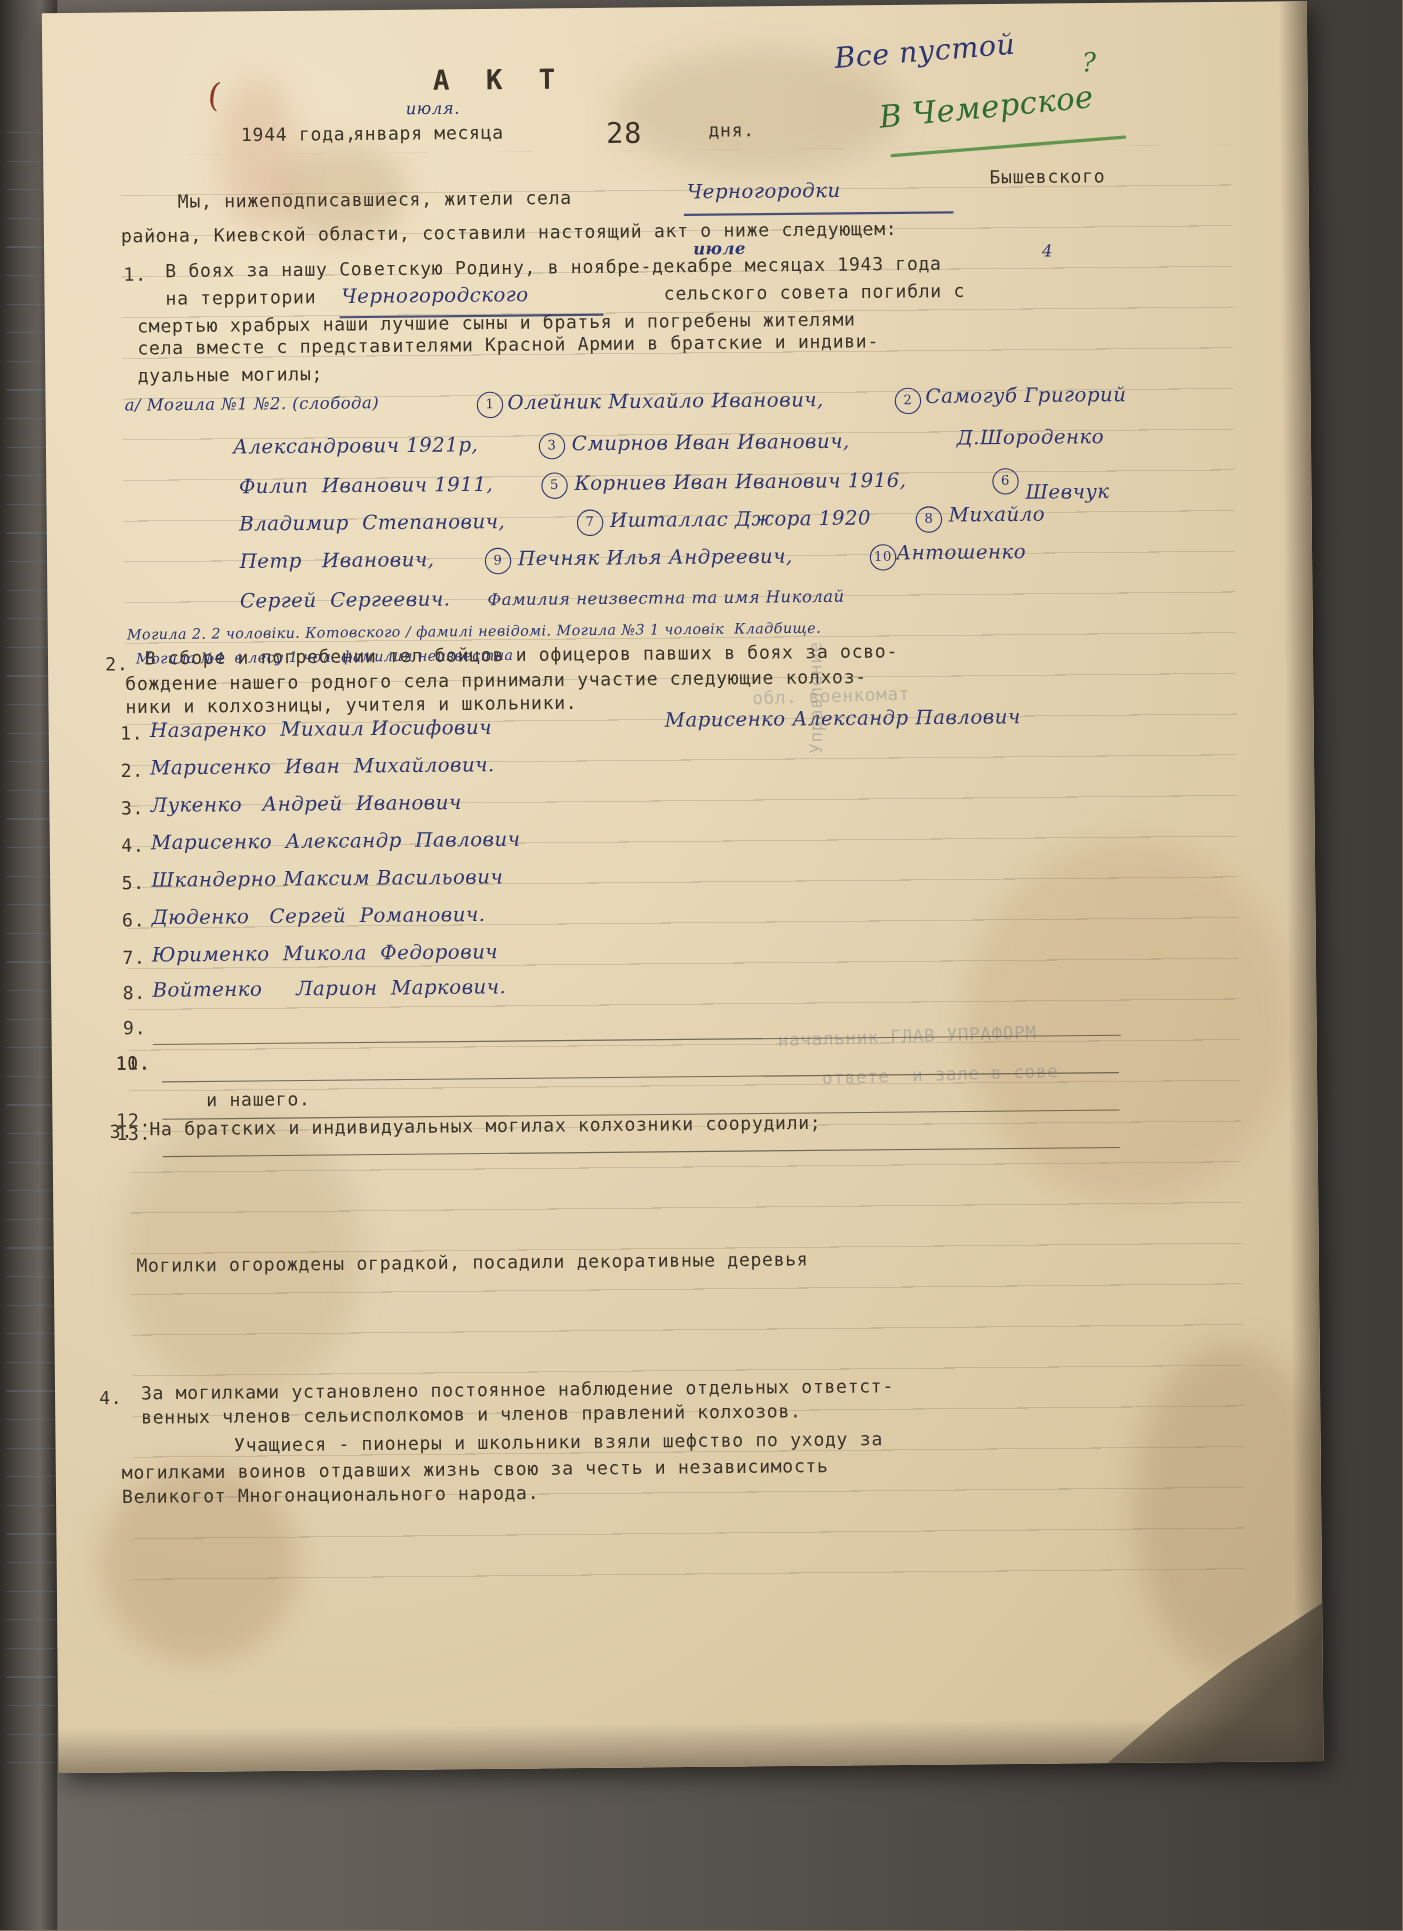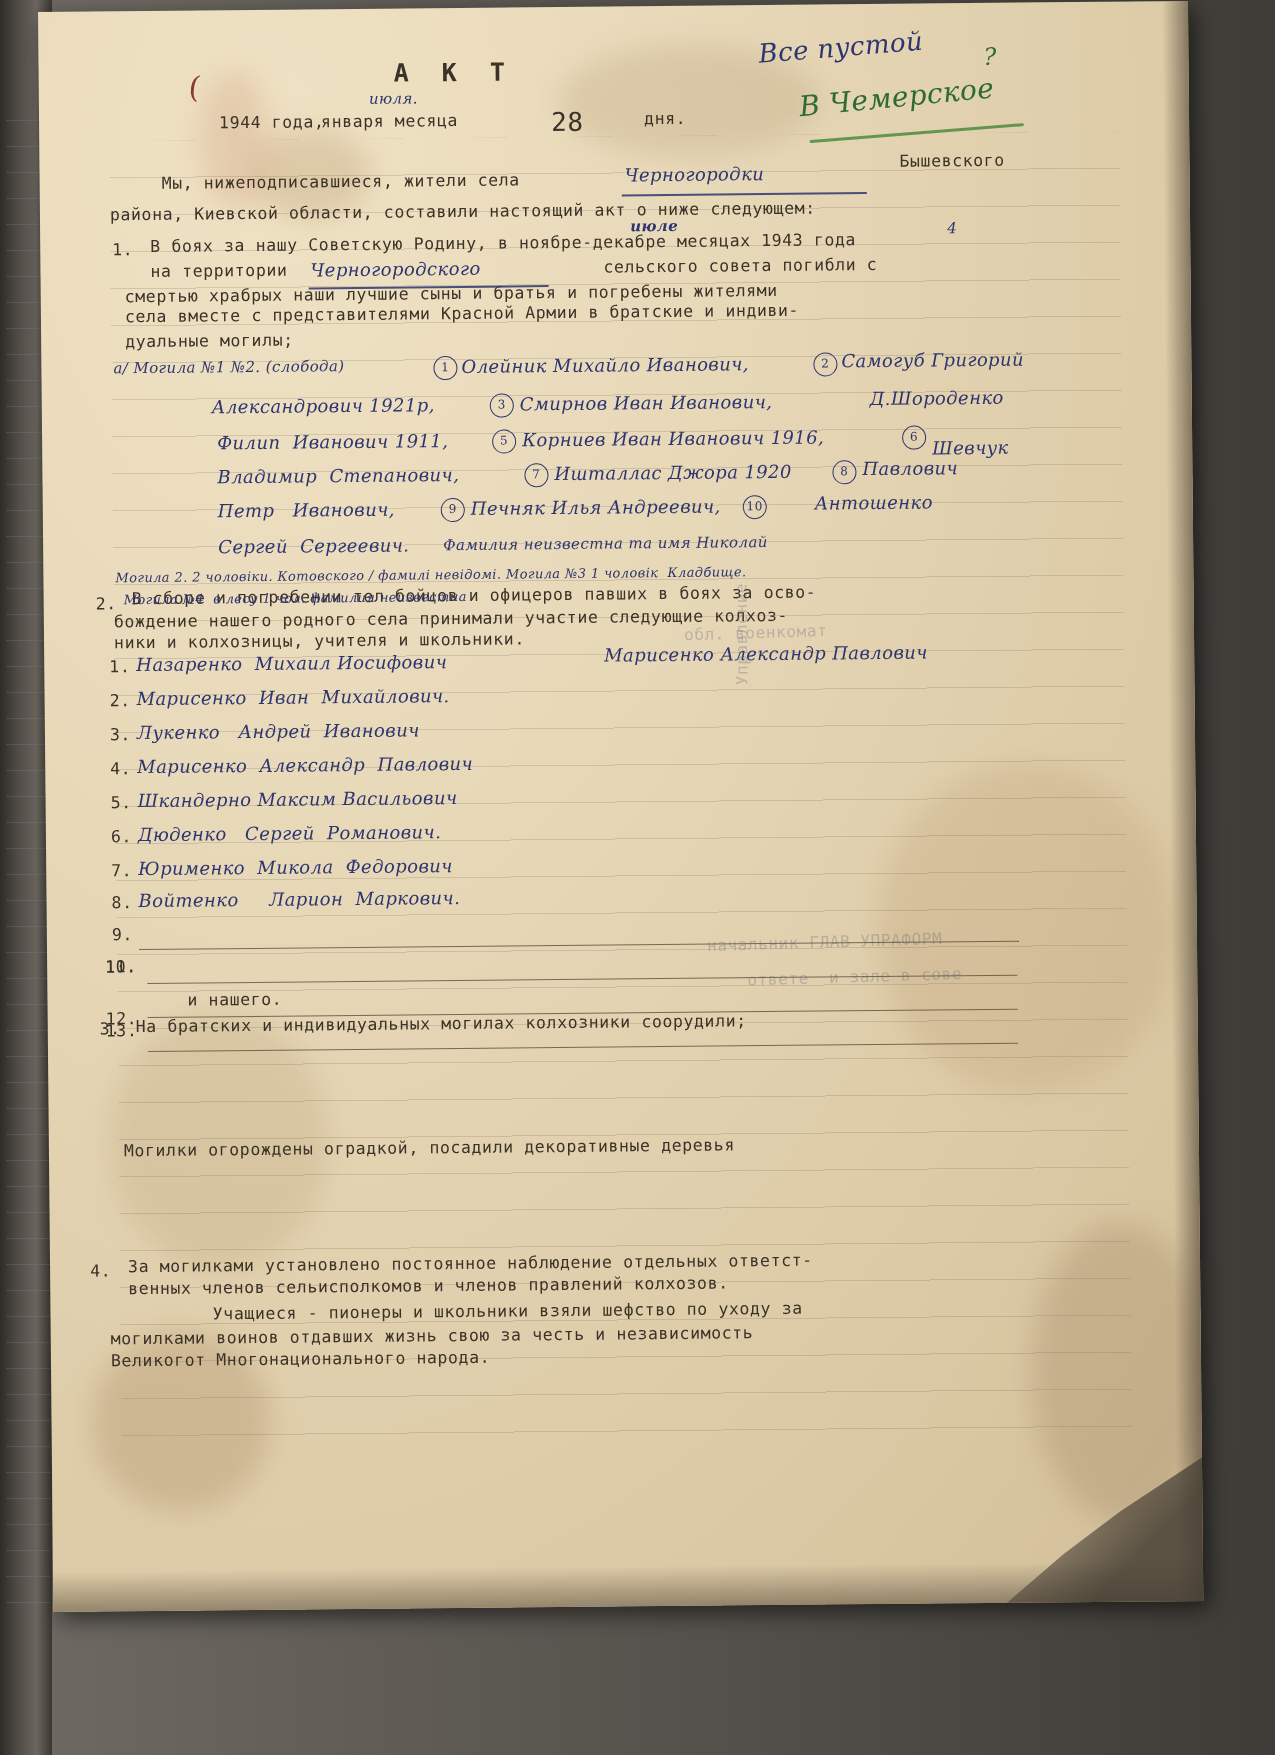--- a/index.html
+++ b/index.html
@@ -278,26 +278,26 @@
       <div class="hand" style="left:175px; top:424px;">Филип  Иванович 1911,</div>
       <div class="num-circle" style="left:450px; top:422px;">5</div>
       <div class="hand" style="left:480px; top:424px;">Корниев Иван Иванович 1916,</div>
       <div class="num-circle" style="left:860px; top:422px;">6</div>
       <div class="hand" style="left:890px; top:420px;margin-top:16px;">Шевчук</div>
 
       <div class="hand" style="left:175px; top:458px;">Владимир  Степанович,</div>
       <div class="num-circle" style="left:482px; top:456px;">7</div>
       <div class="hand" style="left:512px; top:458px;">Ишталлас Джора 1920</div>
       <div class="num-circle" style="left:790px; top:456px;">8</div>
-      <div class="hand" style="left:820px; top:456px;">Павлович</div>
+      <div class="hand" style="left:820px; top:456px;">Михайло</div>
 
       <div class="hand" style="left:175px; top:492px;">Петр   Иванович,</div>
       <div class="num-circle" style="left:398px; top:490px;">9</div>
       <div class="hand" style="left:428px; top:492px;">Печняк Илья Андреевич,</div>
-      <div class="num-circle" style="left:700px; top:490px;text-align:center;">10</div>
+      <div class="num-circle" style="left:748px; top:490px;text-align:center;">10</div>
       <div class="hand" style="left:772px; top:490px;">Антошенко</div>
 
       <div class="hand" style="left:175px; top:528px;">Сергей  Сергеевич.</div>
       <div class="hand sm" style="left:400px; top:530px;">Фамилия неизвестна та имя Николай</div>
 
       <div class="hand xs" style="left:72px; top:560px;">Могила 2. 2 чоловіки. Котовского / фамилі невідомі. Могила №3 1 чоловік  Кладбище.</div>
       <div class="hand xs" style="left:80px; top:582px;">Могила №4  в лесу 1 чол. фамилия неизвестна</div>
 
       <div class="hand" style="left:92px; top:645px;">Назаренко  Михаил Иосифович</div>
       <div class="hand" style="left:560px; top:640px;">Марисенко Александр Павлович</div>

